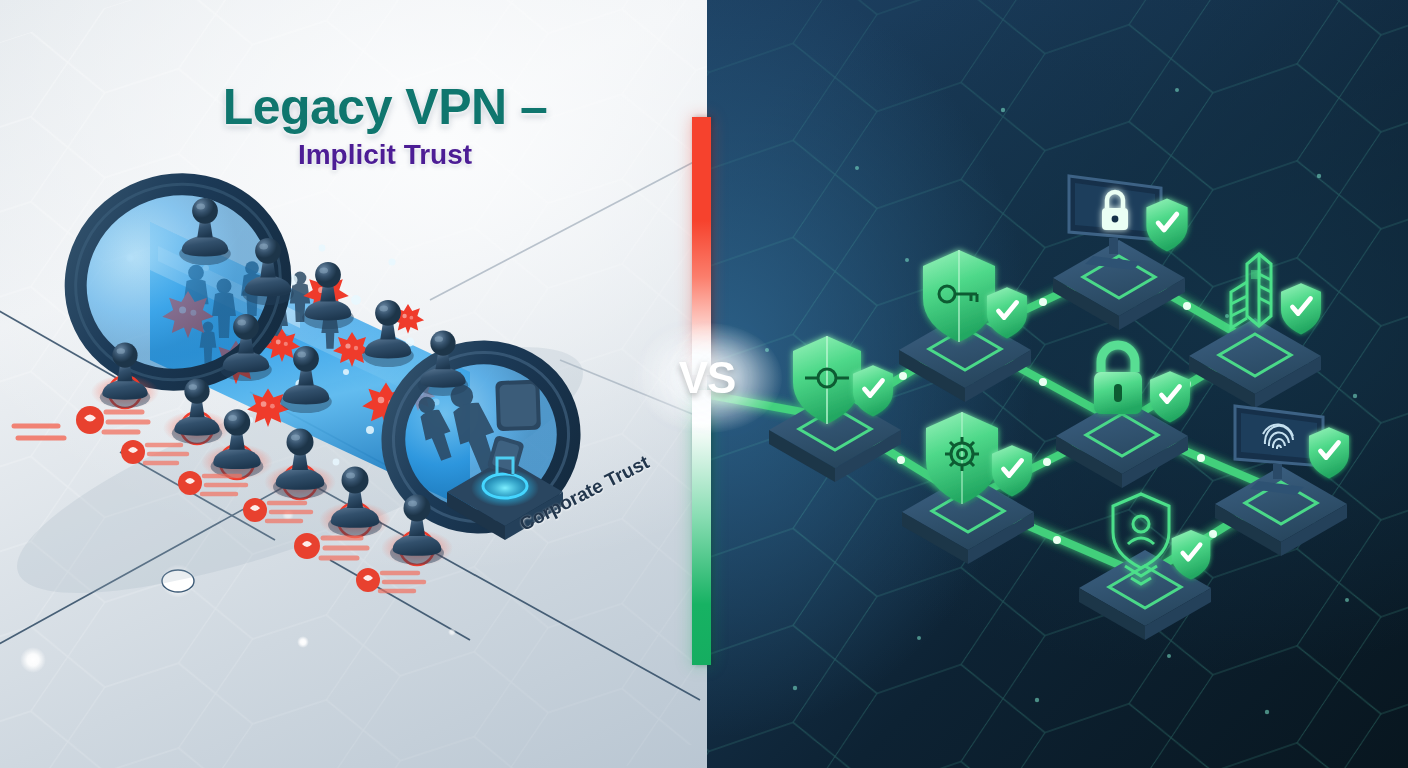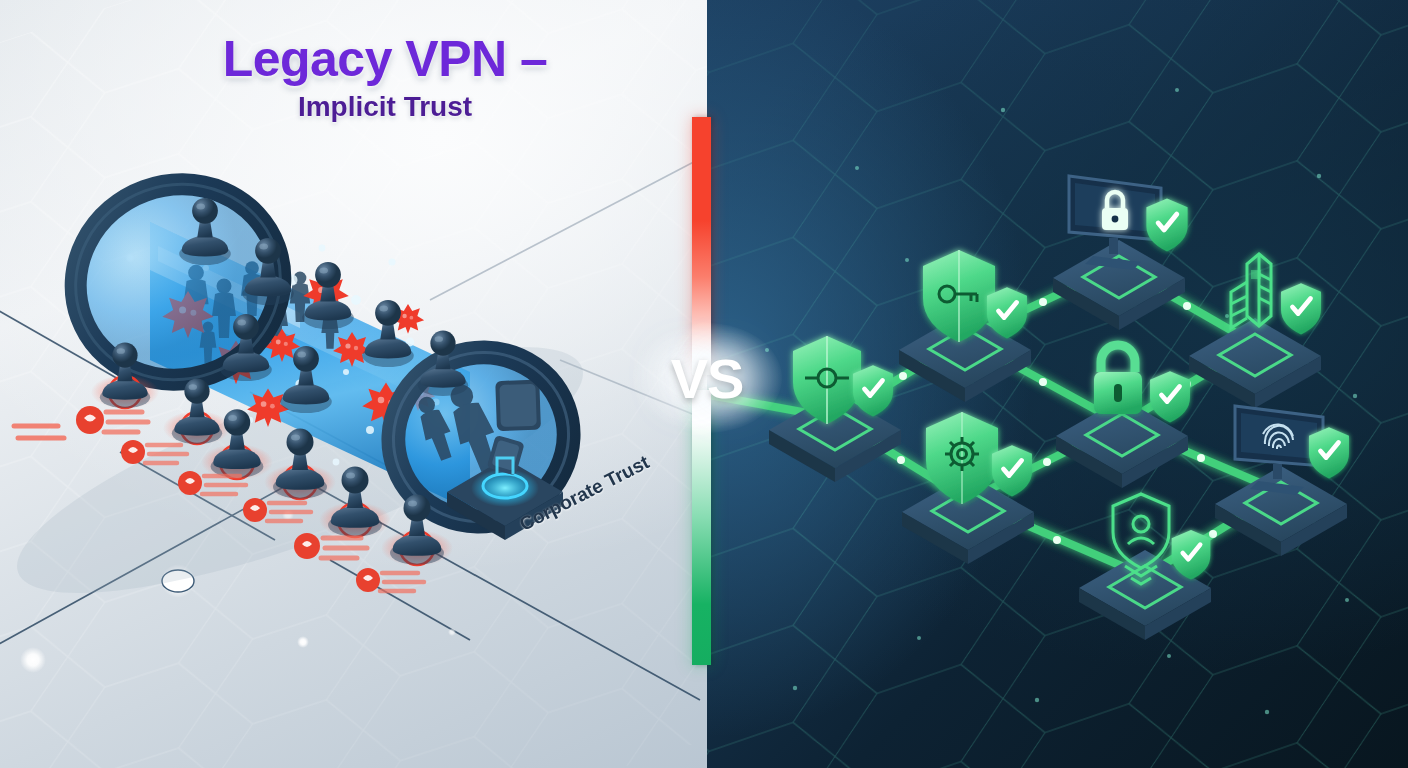--- a/index.html
+++ b/index.html
@@ -38,22 +38,23 @@
       radial-gradient(ellipse 520px 640px at 2% 46%, #2b5f86 0%, rgba(43,95,134,0) 60%),
       radial-gradient(ellipse 760px 520px at 72% 40%, #123045 0%, rgba(18,48,69,0) 70%),
       linear-gradient(135deg,#1d4163 0%, #16344f 34%, #0d2233 62%, #08161f 100%);
   }
 
   
   .title-block{ position:absolute; text-align:center; }
   #left-title{ left:150px; top:34px; width:470px; }
   #left-title .t1{
     font-size:50px; font-weight:bold; letter-spacing:-.5px;
-    color:#6d28d9; line-height:1.02;
+    color:#0f766e; line-height:1.02;
     text-shadow:0 2px 3px rgba(255,255,255,.75), 0 3px 7px rgba(40,60,90,.28);
+    margin-top:48px;
   }
   #left-title .t2{
     font-size:28px; font-weight:bold; color:#4c1d95; margin-top:6px;
     text-shadow:0 1px 2px rgba(255,255,255,.8), 0 2px 5px rgba(40,60,90,.22);
   }
   #right-title{ left:752px; top:30px; width:480px; }
   #right-title .t1{
     font-size:50px; font-weight:bold; letter-spacing:-.5px;
     color:#ffffff; line-height:1.02;
     text-shadow:0 2px 6px rgba(0,0,0,.55), 0 0 22px rgba(140,200,230,.35);
@@ -69,21 +70,21 @@
     background:linear-gradient(180deg,#f6422d 0%, #f6422d 40%, #fb7e6c 62%, #ffffff 92%, #ffffff 100%);
     box-shadow:0 0 16px rgba(246,66,45,.35), 2px 0 5px rgba(0,0,0,.25);
   }
   #divider-bar-bottom{
     position:absolute; left:692px; top:390px; width:19px; height:275px;
     background:linear-gradient(180deg,#ffffff 0%, #ffffff 12%, #89ddb3 46%, #17b263 78%, #15ad60 100%);
     box-shadow:0 0 16px rgba(23,178,99,.35), 2px 0 5px rgba(0,0,0,.25);
   }
   #vs-badge{
     position:absolute; left:707px; top:378px; transform:translate(-50%,-50%);
-    font-size:56px; font-weight:bold; color:#ffffff; letter-spacing:-1px;
+    font-size:44px; font-weight:bold; color:#ffffff; letter-spacing:-1px;
     text-shadow:0 0 26px rgba(255,255,255,.95), 0 0 48px rgba(200,225,245,.7), 0 3px 6px rgba(0,0,0,.35);
     z-index:40;
   }
   #vs-glow{
     position:absolute; left:707px; top:378px; transform:translate(-50%,-50%);
     width:150px; height:110px; border-radius:50%;
     background:radial-gradient(ellipse at center, rgba(255,255,255,.95) 0%, rgba(255,255,255,.45) 42%, rgba(255,255,255,0) 72%);
     z-index:38; pointer-events:none;
   }
 

